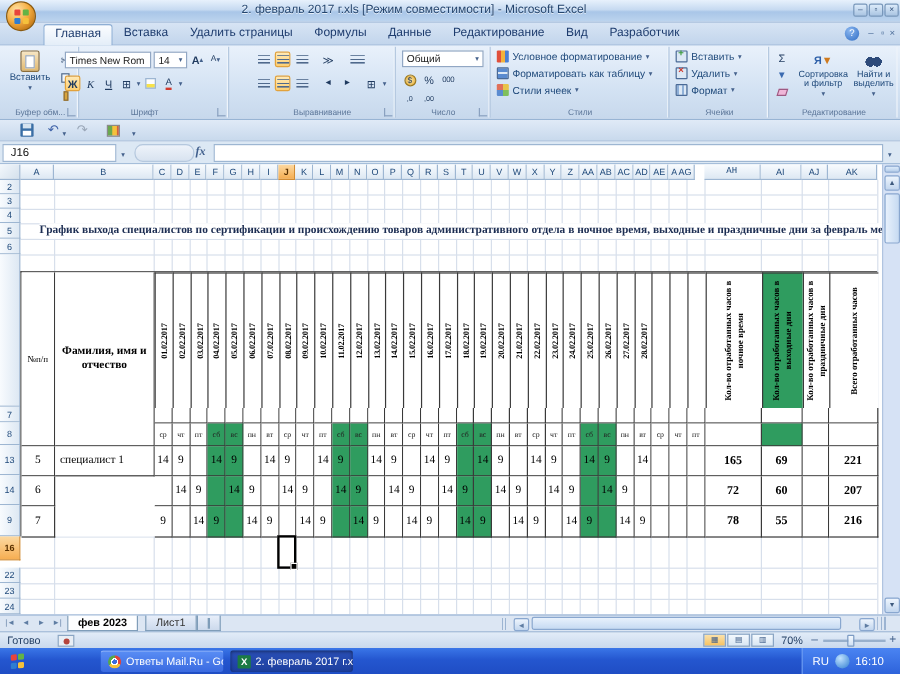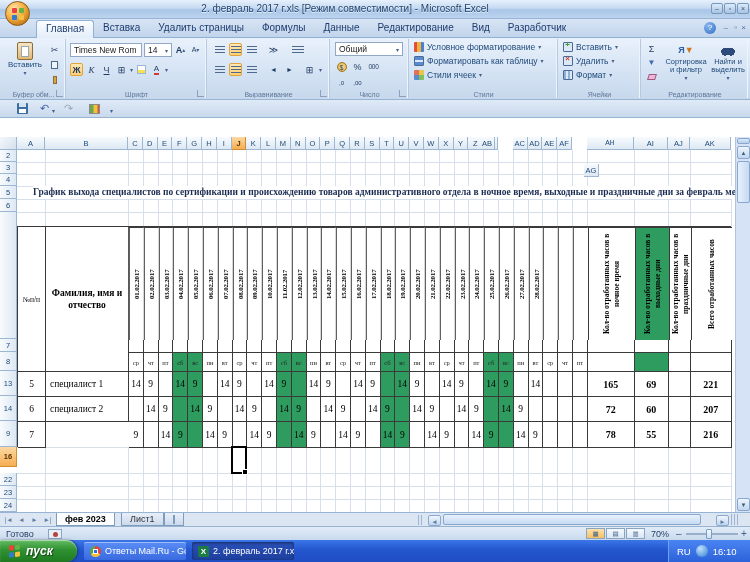--- a/index.html
+++ b/index.html
@@ -137,21 +137,21 @@
             <i style="width:7px;height:8px;border:1px solid #4f698c;background:#eef4fb;box-shadow:2px 2px 0 #cfe0f0"></i>
           </span>
         <span class="ib">
             <i style="width:4px;height:8px;background:#d9a43c;border:1px solid #8a6d3b"></i>
           </span>
       </div>
       <div class="glabel">Буфер обм...</div>
       <div class="dlg"></div>
     </div>
 
-    <div class="rgroup" style="left:67px;width:140px">
+    <div class="rgroup" style="left:51px;width:140px">
       <div style="position:absolute;left:3px;top:4px;display:flex;gap:2px">
         <span class="box" style="width:72px">
             <span style="overflow:hidden;white-space:nowrap">Times New Rom</span>
           </span>
         <span class="box" style="width:28px;justify-content:space-between">
             <span>14</span>
             <span class="caret">▾</span>
           </span>
         <span class="ib">
             <b style="font-size:9px">А</b>
@@ -311,20 +311,28 @@
       </span>
     <span class="ib" style="position:absolute;left:38px;top:2px;color:#3f62a8;font-size:11px">↶</span>
     <span class="caret" style="position:absolute;left:52px;top:7px">▾</span>
     <span class="ib" style="position:absolute;left:62px;top:2px;color:#9aa7b8;font-size:11px">↷</span>
     <span class="ib" style="position:absolute;left:88px;top:2px">
         <i style="width:11px;height:10px;background:linear-gradient(90deg,#6aa84f 0 3px,#f5c13c 4px 7px,#cf5a3a 8px 11px);border:1px solid #8a8a8a"></i>
       </span>
     <span class="caret" style="position:absolute;left:110px;top:7px">▾</span>
   </div>
 
+  <div id="fbar">
+    <div id="namebox">J16</div>
+    <span class="caret" style="position:absolute;left:101px;top:7px">▾</span>
+    <span style="position:absolute;left:112px;top:2px;width:50px;height:15px;background:linear-gradient(#eef3fa,#d8e3f0);border:1px solid #b5c8de;border-radius:7px"></span>
+    <span style="position:absolute;left:163px;top:3px;font-family:'Liberation Serif',serif;font-style:italic;font-weight:bold;font-size:10px;color:#3f5e8c">fx</span>
+    <div id="fxinput"></div>
+    <span class="caret" style="position:absolute;left:740px;top:7px">▾</span>
+  </div>
 
   <div id="grid">
       <div id="sheet" style="position:absolute;left:0;top:0;width:735px;height:375px">
         <div class="vline" style="left: 45px; top: 13px; height: 362px;"></div>
         <div class="vline" style="left: 128px; top: 13px; height: 362px;"></div>
         <div class="vline" style="left: 142.8px; top: 13px; height: 362px;"></div>
         <div class="vline" style="left: 157.6px; top: 13px; height: 362px;"></div>
         <div class="vline" style="left: 172.4px; top: 13px; height: 362px;"></div>
         <div class="vline" style="left: 187.2px; top: 13px; height: 362px;"></div>
         <div class="vline" style="left: 202px; top: 13px; height: 362px;"></div>
@@ -512,21 +520,20 @@
           <div class="cl ct" style="left: 495.8px; top: 145px; width: 14.8px; height: 25px;"></div>
           <div class="cl ct" style="left: 510.6px; top: 145px; width: 14.8px; height: 25px;">14</div>
           <div class="cl ct" style="left: 525.4px; top: 145px; width: 14.8px; height: 25px;"></div>
           <div class="cl ct" style="left: 540.2px; top: 145px; width: 14.8px; height: 25px;"></div>
           <div class="cl ct" style="left: 555px; top: 145px; width: 14.8px; height: 25px;"></div>
           <div class="cl tt3" style="left: 569.8px; top: 145px; width: 47px; height: 25px;">165</div>
           <div class="cl tt3" style="left: 616.8px; top: 145px; width: 34px; height: 25px;">69</div>
           <div class="cl tt3" style="left: 650.8px; top: 145px; width: 22px; height: 25px;"></div>
           <div class="cl tt3" style="left: 672.8px; top: 145px; width: 41px; height: 25px;">221</div>
           <div class="cl ct" style="left: 0px; top: 170px; width: 28px; height: 25px;">6</div>
-          <div class="cl nm" style="left: 28px; top: 170px; width: 83px; height: 25px;">специалист 2</div>
           <div class="cl ct" style="left: 111px; top: 170px; width: 14.8px; height: 25px;"></div>
           <div class="cl ct" style="left: 125.8px; top: 170px; width: 14.8px; height: 25px;">14</div>
           <div class="cl ct" style="left: 140.6px; top: 170px; width: 14.8px; height: 25px;">9</div>
           <div class="cl ct green" style="left: 155.4px; top: 170px; width: 14.8px; height: 25px;"></div>
           <div class="cl ct green" style="left: 170.2px; top: 170px; width: 14.8px; height: 25px;">14</div>
           <div class="cl ct" style="left: 185px; top: 170px; width: 14.8px; height: 25px;">9</div>
           <div class="cl ct" style="left: 199.8px; top: 170px; width: 14.8px; height: 25px;"></div>
           <div class="cl ct" style="left: 214.6px; top: 170px; width: 14.8px; height: 25px;">14</div>
           <div class="cl ct" style="left: 229.4px; top: 170px; width: 14.8px; height: 25px;">9</div>
           <div class="cl ct" style="left: 244.2px; top: 170px; width: 14.8px; height: 25px;"></div>
@@ -613,26 +620,26 @@
         <div class="chdr" style="left: 350px; width: 14.8px;">R</div>
         <div class="chdr" style="left: 364.8px; width: 14.8px;">S</div>
         <div class="chdr" style="left: 379.6px; width: 14.8px;">T</div>
         <div class="chdr" style="left: 394.4px; width: 14.8px;">U</div>
         <div class="chdr" style="left: 409.2px; width: 14.8px;">V</div>
         <div class="chdr" style="left: 424px; width: 14.8px;">W</div>
         <div class="chdr" style="left: 438.8px; width: 14.8px;">X</div>
         <div class="chdr" style="left: 453.6px; width: 14.8px;">Y</div>
         <div class="chdr" style="left: 468.4px; width: 14.8px;">Z</div>
         <div class="chdr" style="left: 483.2px; width: 14.8px;">AA</div>
-        <div class="chdr" style="left: 480px; width: 14.8px;">AB</div>
+        <div class="chdr" style="left: 498px; width: 14.8px;">AB</div>
         <div class="chdr" style="left: 512.8px; width: 14.8px;">AC</div>
         <div class="chdr" style="left: 527.6px; width: 14.8px;">AD</div>
         <div class="chdr" style="left: 542.4px; width: 14.8px;">AE</div>
         <div class="chdr" style="left: 557.2px; width: 14.8px;">AF</div>
-        <div class="chdr" style="left: 584px; width: 14.8px; margin-top: 27px;">AG</div>
+        <div class="chdr" style="left: 564px; width: 14.8px;">AG</div>
         <div class="chdr" style="left: 586.8px; width: 47px; font-family: Liberation Mono, monospace;">AH</div>
         <div class="chdr" style="left: 633.8px; width: 34px;">AI</div>
         <div class="chdr" style="left: 667.8px; width: 22px;">AJ</div>
         <div class="chdr" style="left: 689.8px; width: 41px;">AK</div>
         <div class="rhdr" style="top: 13px; height: 12px;">2</div>
         <div class="rhdr" style="top: 25px; height: 12px;">3</div>
         <div class="rhdr" style="top: 37px; height: 12px;">4</div>
         <div class="rhdr" style="top: 49px; height: 13px;">5</div>
         <div class="rhdr" style="top: 62px; height: 13px;">6</div>
         <div class="rhdr" style="top: 75px; height: 127px;"></div>
@@ -684,23 +691,20 @@
     <div class="vbtn" style="left:606px">▤</div>
     <div class="vbtn" style="left:626px">▥</div>
     <span style="position:absolute;left:651px;top:2px">70%</span>
     <span style="position:absolute;left:676px;top:1px;font-size:10px;color:#44628c">–</span>
     <span style="position:absolute;left:686px;top:6px;width:52px;height:2px;background:#98b0cc"></span>
     <span style="position:absolute;left:706px;top:2px;width:6px;height:10px;background:linear-gradient(#f4f9fe,#cfe0f4);border:1px solid #7d9cc4;border-radius:1px"></span>
     <span style="position:absolute;left:741px;top:1px;font-size:10px;color:#44628c">+</span>
   </div>
 
   <div id="taskbar">
-    <div id="startbtn">
-        <span>пуск</span>
-      </div>
     <div id="flag">
       <i style="background:#e8443c"></i>
         <i style="background:#63b345"></i>
         <i style="background:#2f7dd1"></i>
         <i style="background:#f5c13c"></i>
     </div>
     <div class="tbtn" style="left:84px;width:102px">
       <i style="min-width:11px;width:11px;height:11px;border-radius:50%;background:radial-gradient(circle,#3a6ce0 0 2px,#fff 2px 3px,transparent 3px),conic-gradient(#e0443c 0 33%,#f5c13c 0 66%,#56a84a 0)"></i>
       <span>Ответы Mail.Ru - Go...</span>
     </div>

